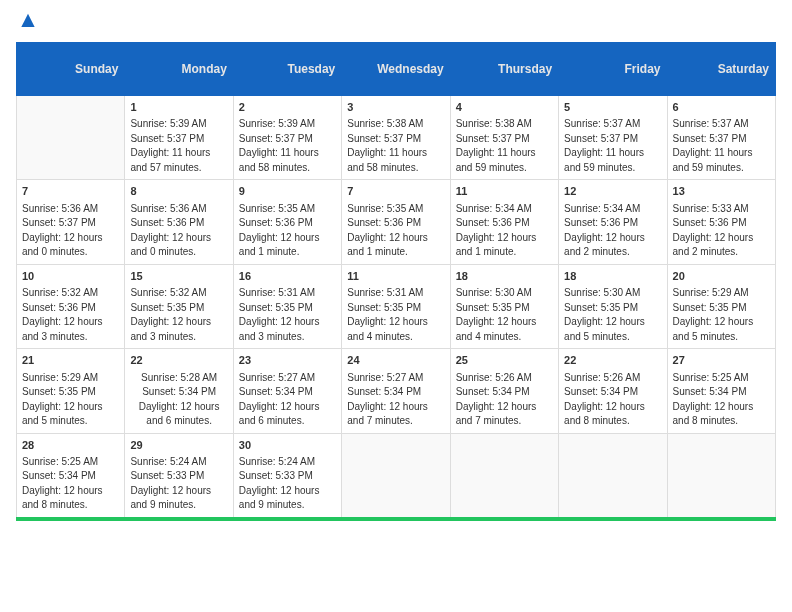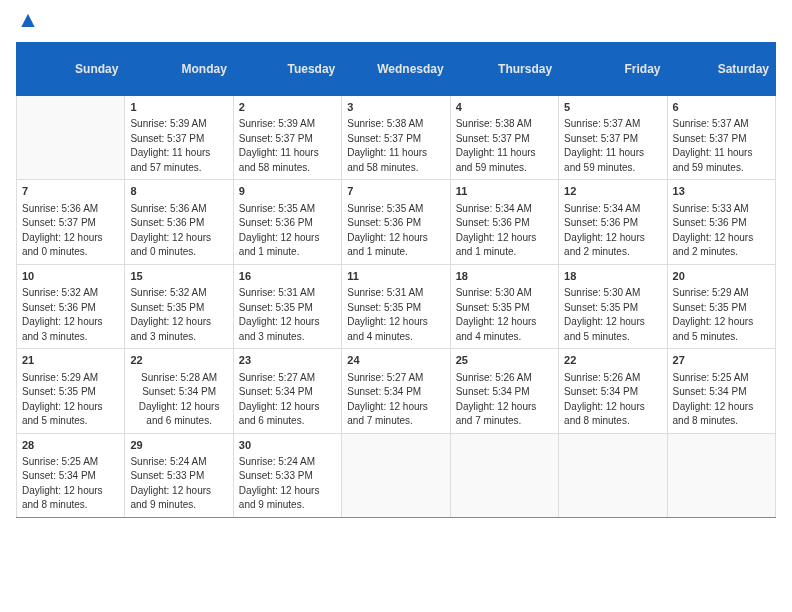--- a/index.html
+++ b/index.html
@@ -81,21 +81,21 @@
       font-size: 11px;
       display: block;
       margin-bottom: 2px;
     }
     .day-info {
       font-size: 10px;
       color: #333;
       line-height: 1.45;
     }
     .last-row td {
-      border-bottom: 1px solid #22c55e;
+      border-bottom: 4px solid #22c55e;
     }
   </style>
 </head>
 <body>
 
 <div class="page">
   <div class="header">
     <div class="logo">
       <div>
         <div style="display:flex;align-items:center;">

